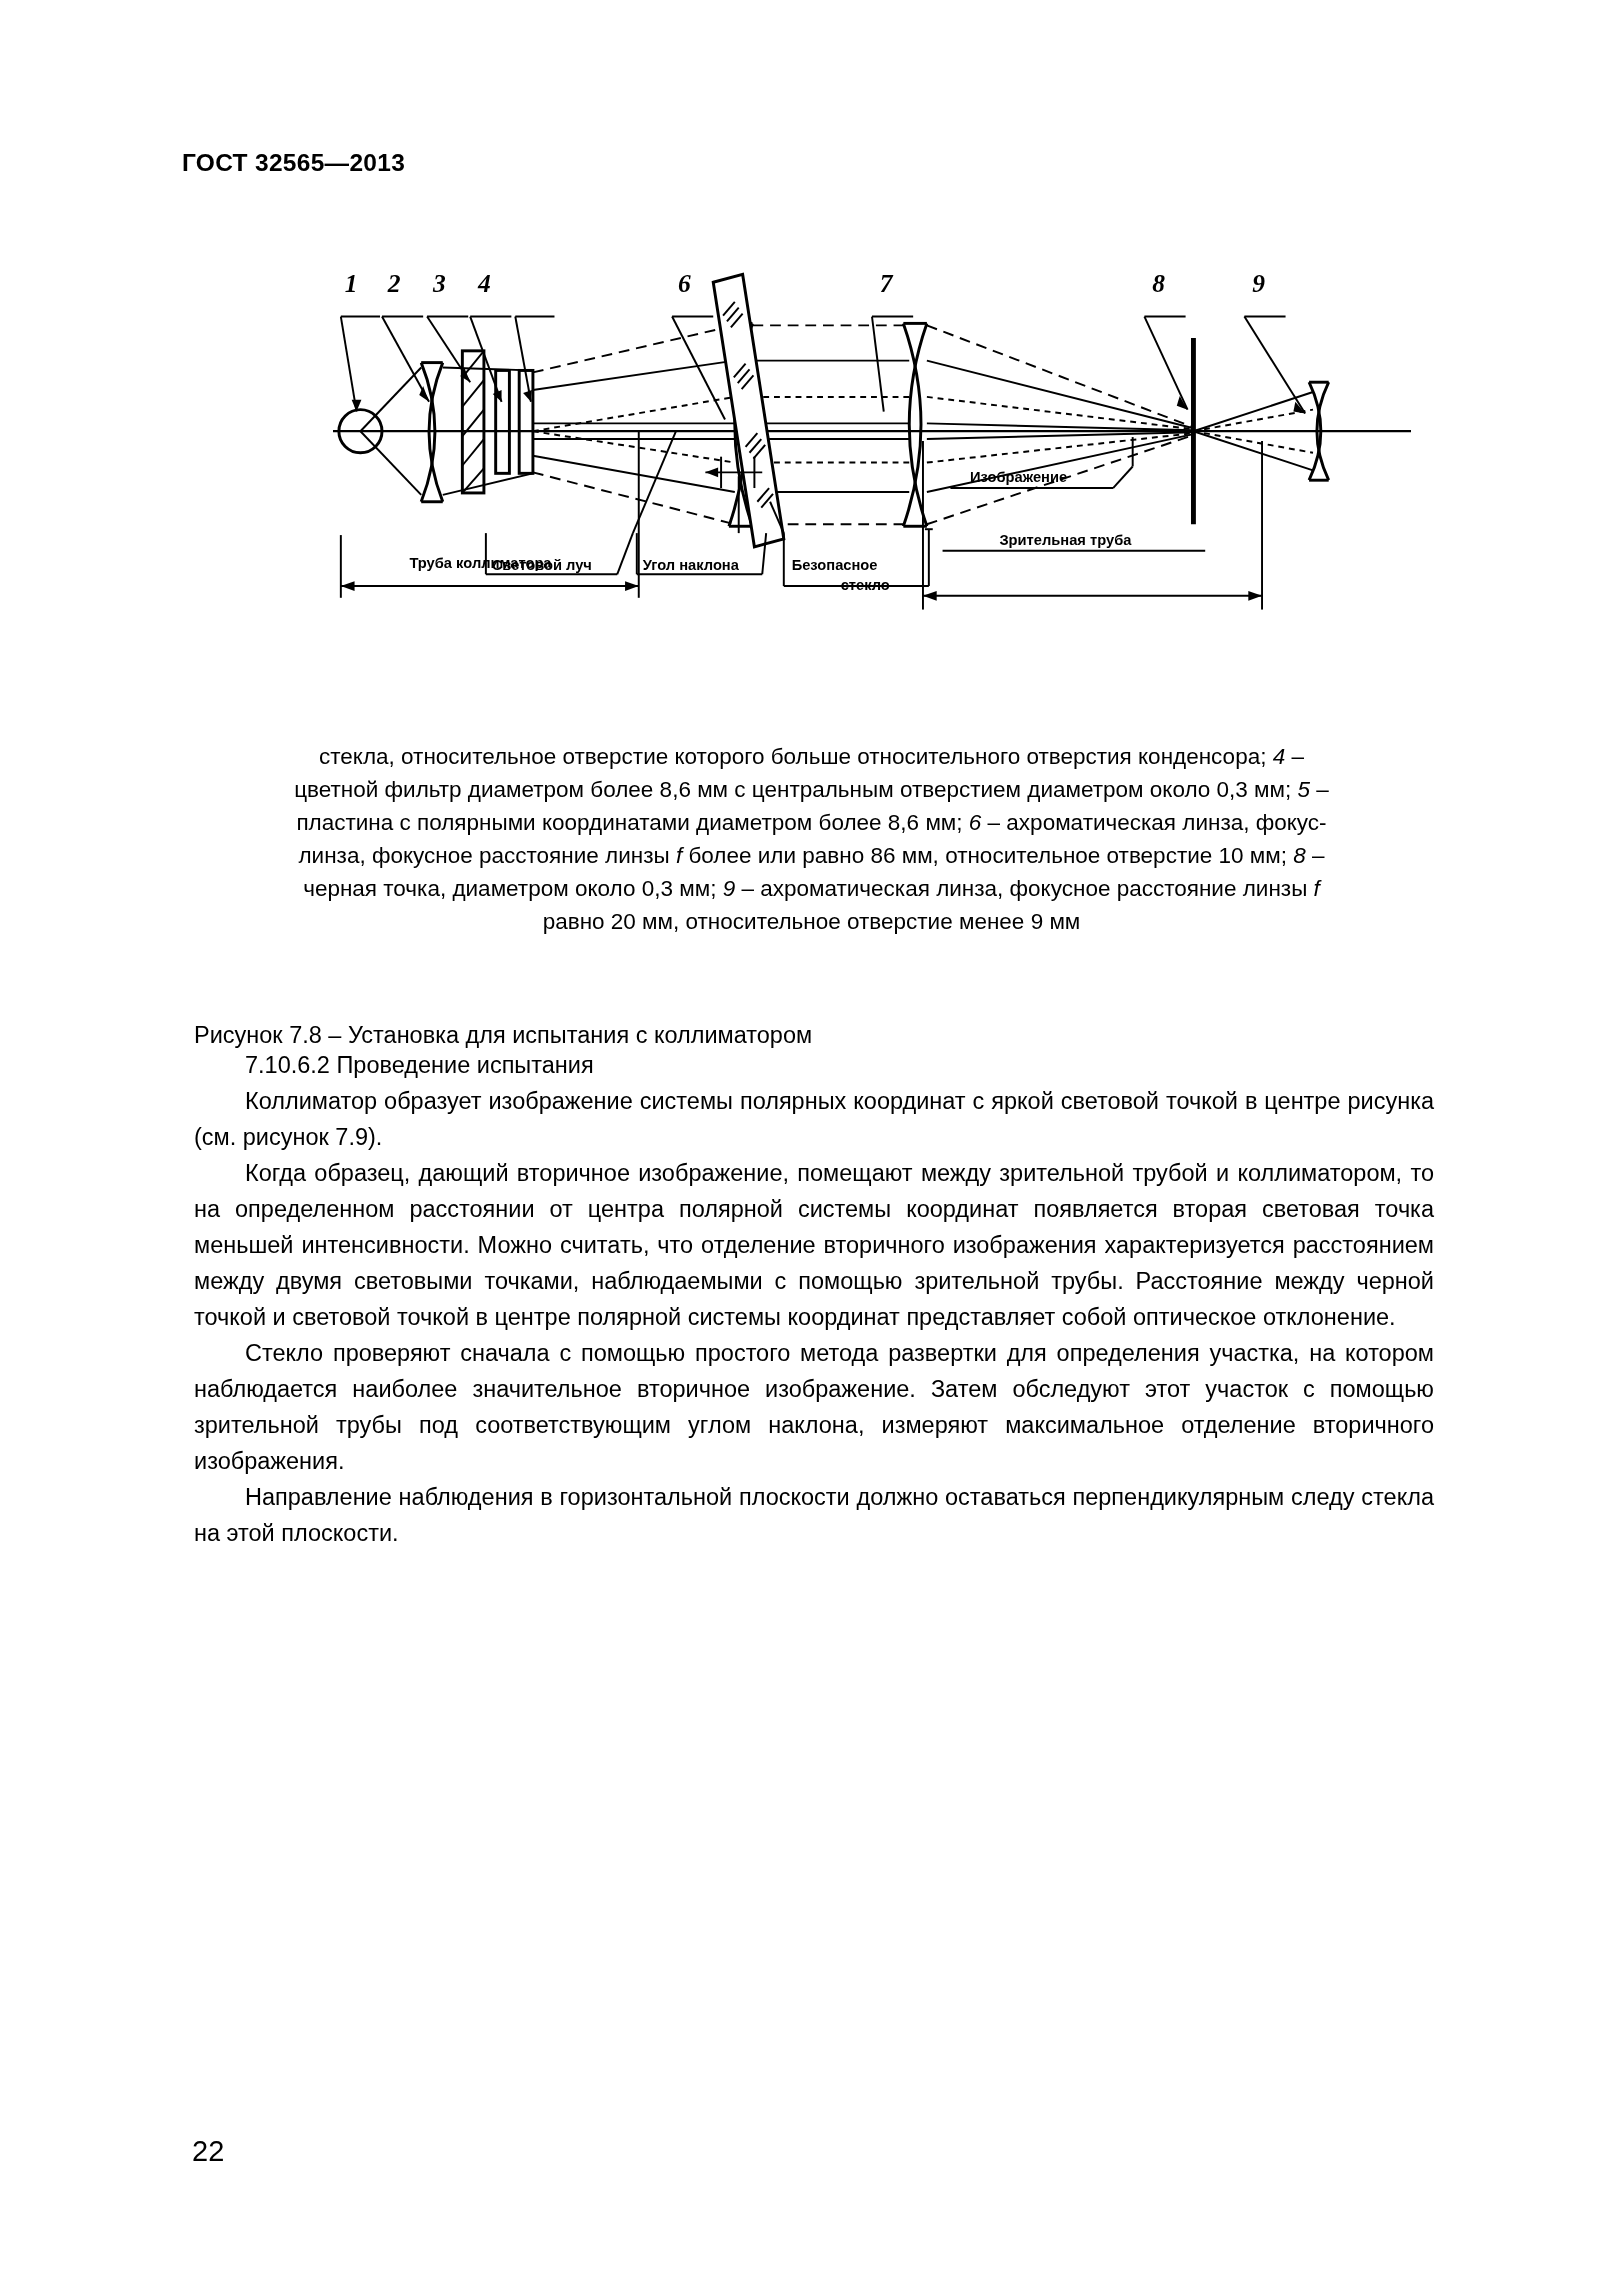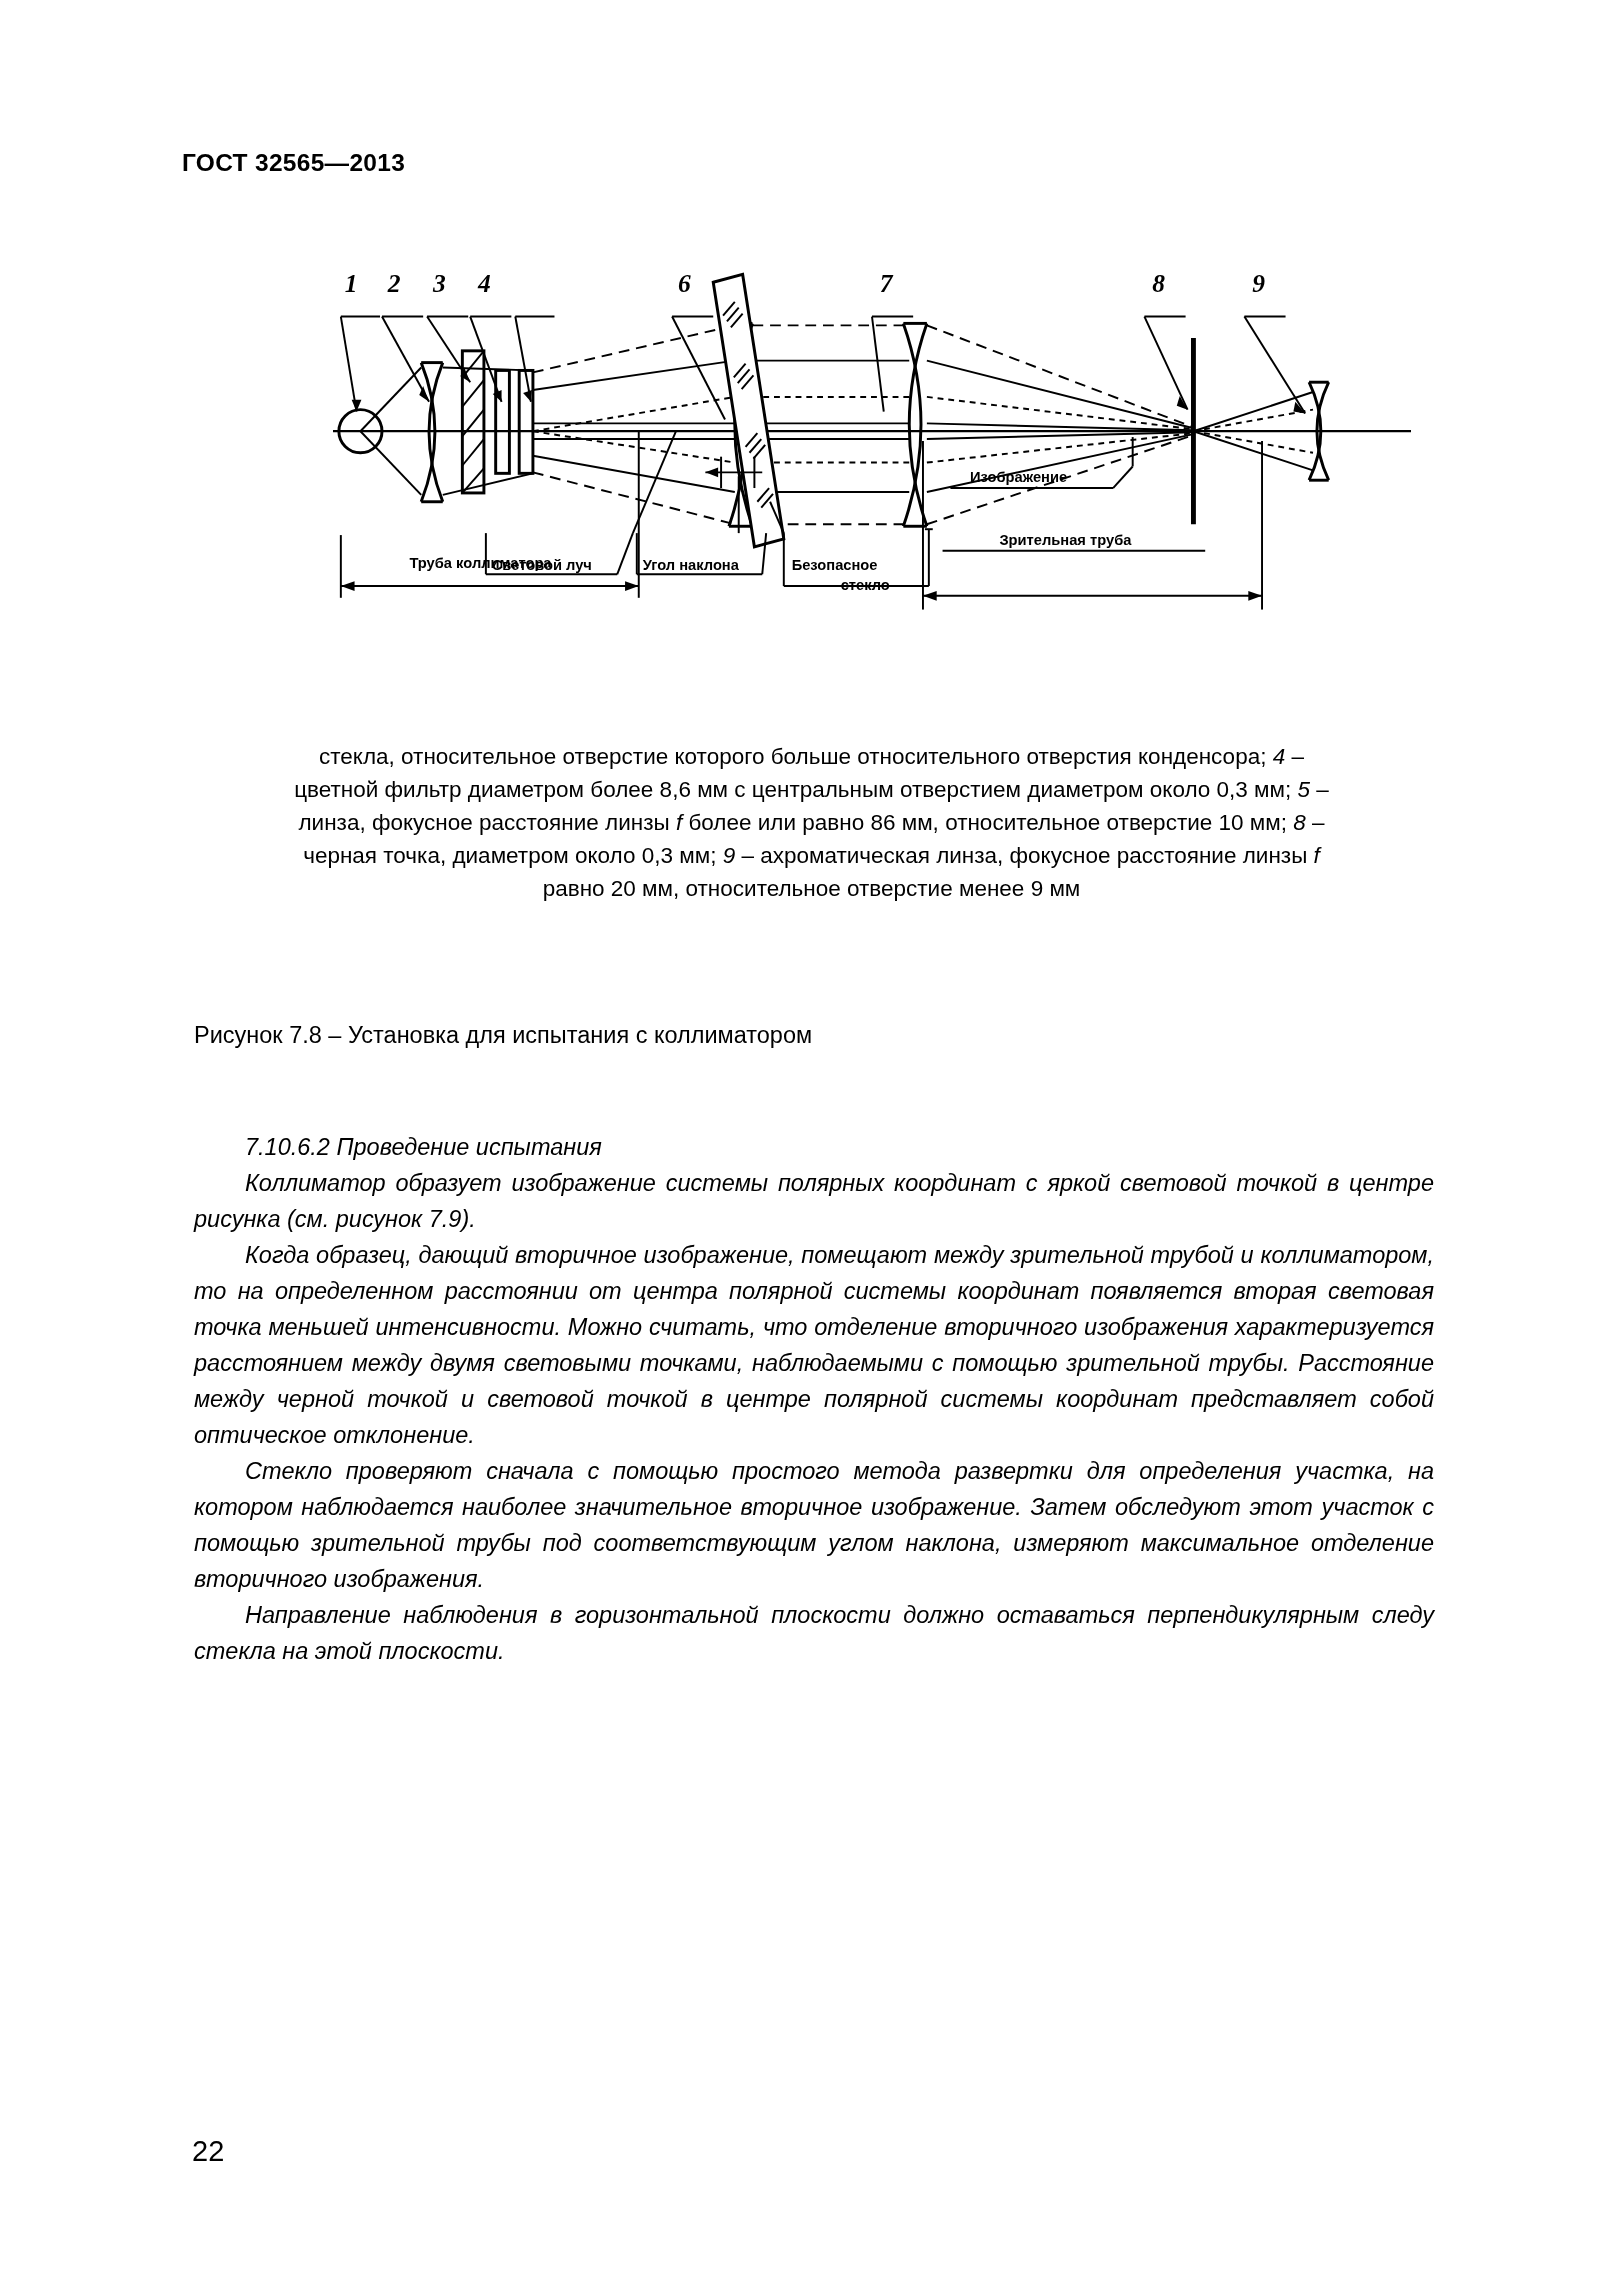--- a/index.html
+++ b/index.html
@@ -62,25 +62,24 @@
     top: 1022px;
     width: 1235px;
     text-align: left;
     font-size: 23.5px;
   }
 
   
   .body-text {
     position: absolute;
     left: 194px;
-    top: 1129px;
+    top: 1047px;
     width: 1240px;
     font-size: 23.5px;
     line-height: 36px;
-    font-style: italic;
   }
   .body-text p {
     margin: 0;
     text-align: justify;
     text-indent: 51px;
   }
 
   .page-number {
     position: absolute;
     left: 192px;
@@ -291,20 +290,21 @@
       <text class="dgm-lbl" x="478" y="332">Безопасное</text>
       <text class="dgm-lbl" x="528" y="352">стекло</text>
       <text class="dgm-lbl" x="660" y="242">Изображение</text>
       <text class="dgm-lbl" x="690" y="306">Зрительная труба</text>
     </svg>
   </div>
 
   <div class="legend">
     <p>стекла, относительное отверстие которого больше относительного отверстия конденсора; <i>4</i> –</p>
     <p>цветной фильтр диаметром более 8,6 мм с центральным отверстием диаметром около 0,3 мм; <i>5</i> –</p>
+    <p>пластина с полярными координатами диаметром более 8,6 мм; <i>6</i> – ахроматическая линза, фокус-</p>
     <p>линза, фокусное расстояние линзы <i>f</i> более или равно 86 мм, относительное отверстие 10 мм; <i>8</i> –</p>
     <p>черная точка, диаметром около 0,3 мм; <i>9</i> – ахроматическая линза, фокусное расстояние линзы <i>f</i></p>
     <p>равно 20 мм, относительное отверстие менее 9 мм</p>
   </div>
 
   <div class="fig-caption">Рисунок 7.8 – Установка для испытания с коллиматором</div>
 
   <div class="body-text">
     <p>7.10.6.2 Проведение испытания</p>
     <p>Коллиматор образует изображение системы полярных координат с яркой световой точкой в центре рисунка (см. рисунок 7.9).</p>

